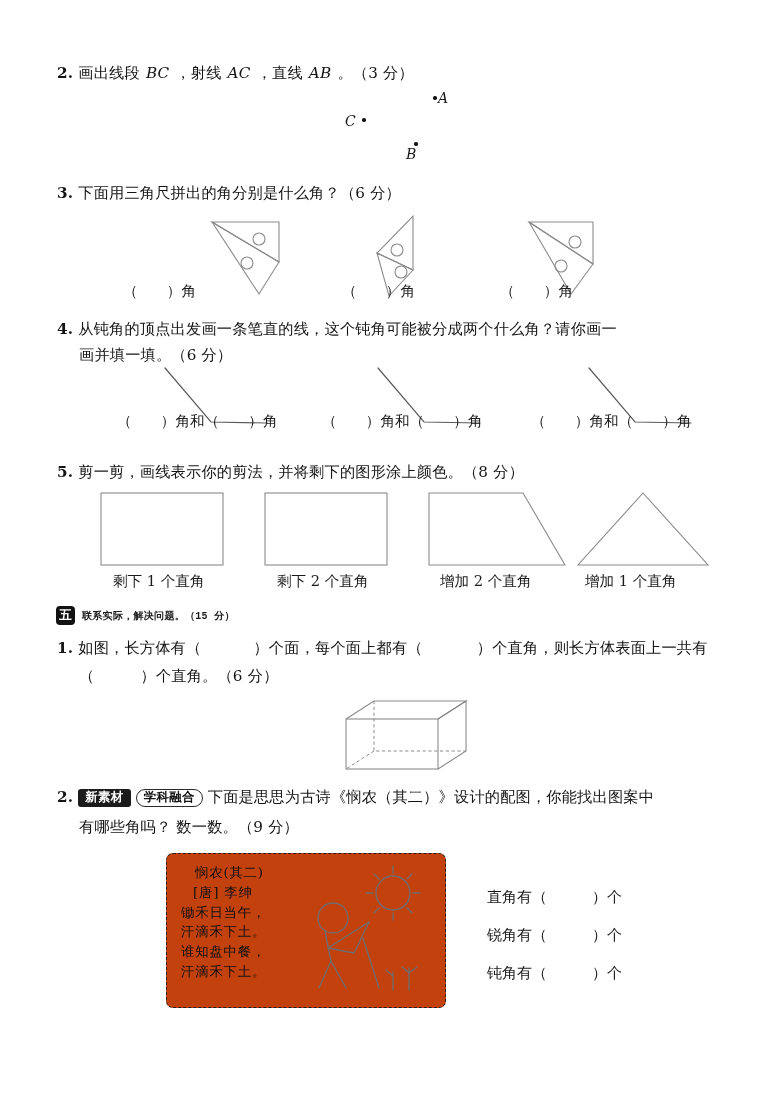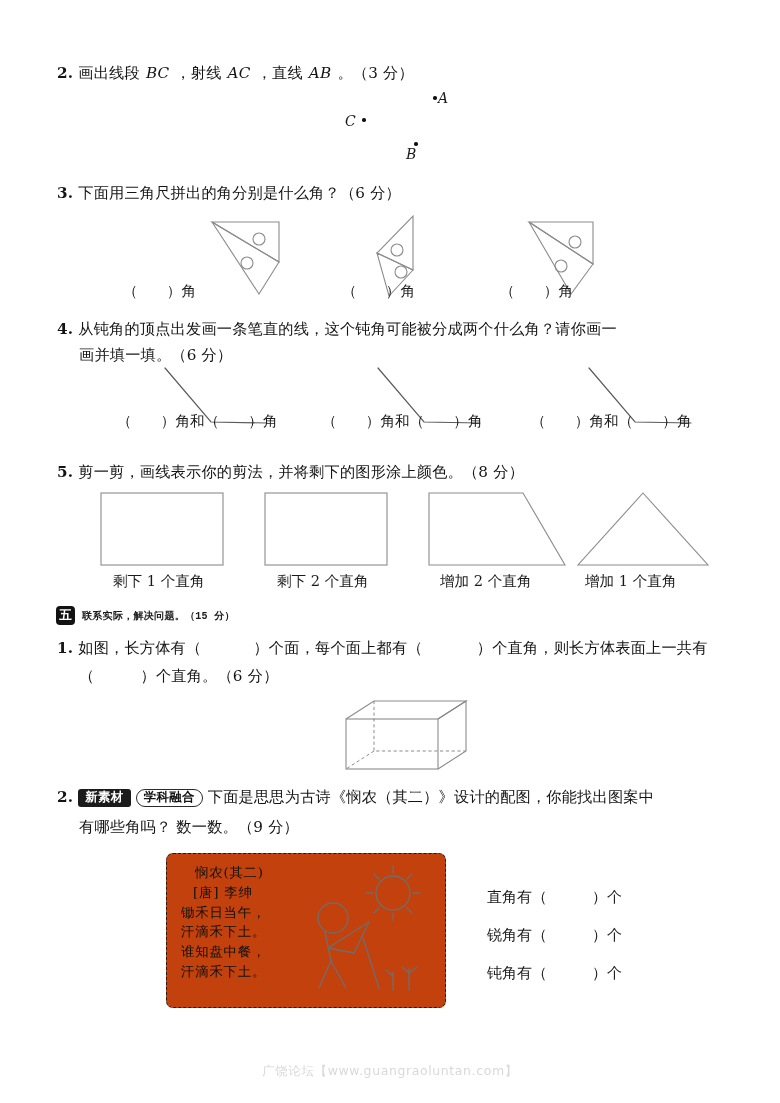--- a/index.html
+++ b/index.html
@@ -441,15 +441,14 @@
       </svg>
     </div>
   </div>
 
   <div id="poem-answers">
     <div class="pa-row">直角有（　　　）个</div>
     <div class="pa-row">锐角有（　　　）个</div>
     <div class="pa-row">钝角有（　　　）个</div>
   </div>
 
-  <div id="watermark">广饶论坛【www.guangraoluntan.com】</div>
 
 </div>
 
 </body></html>

